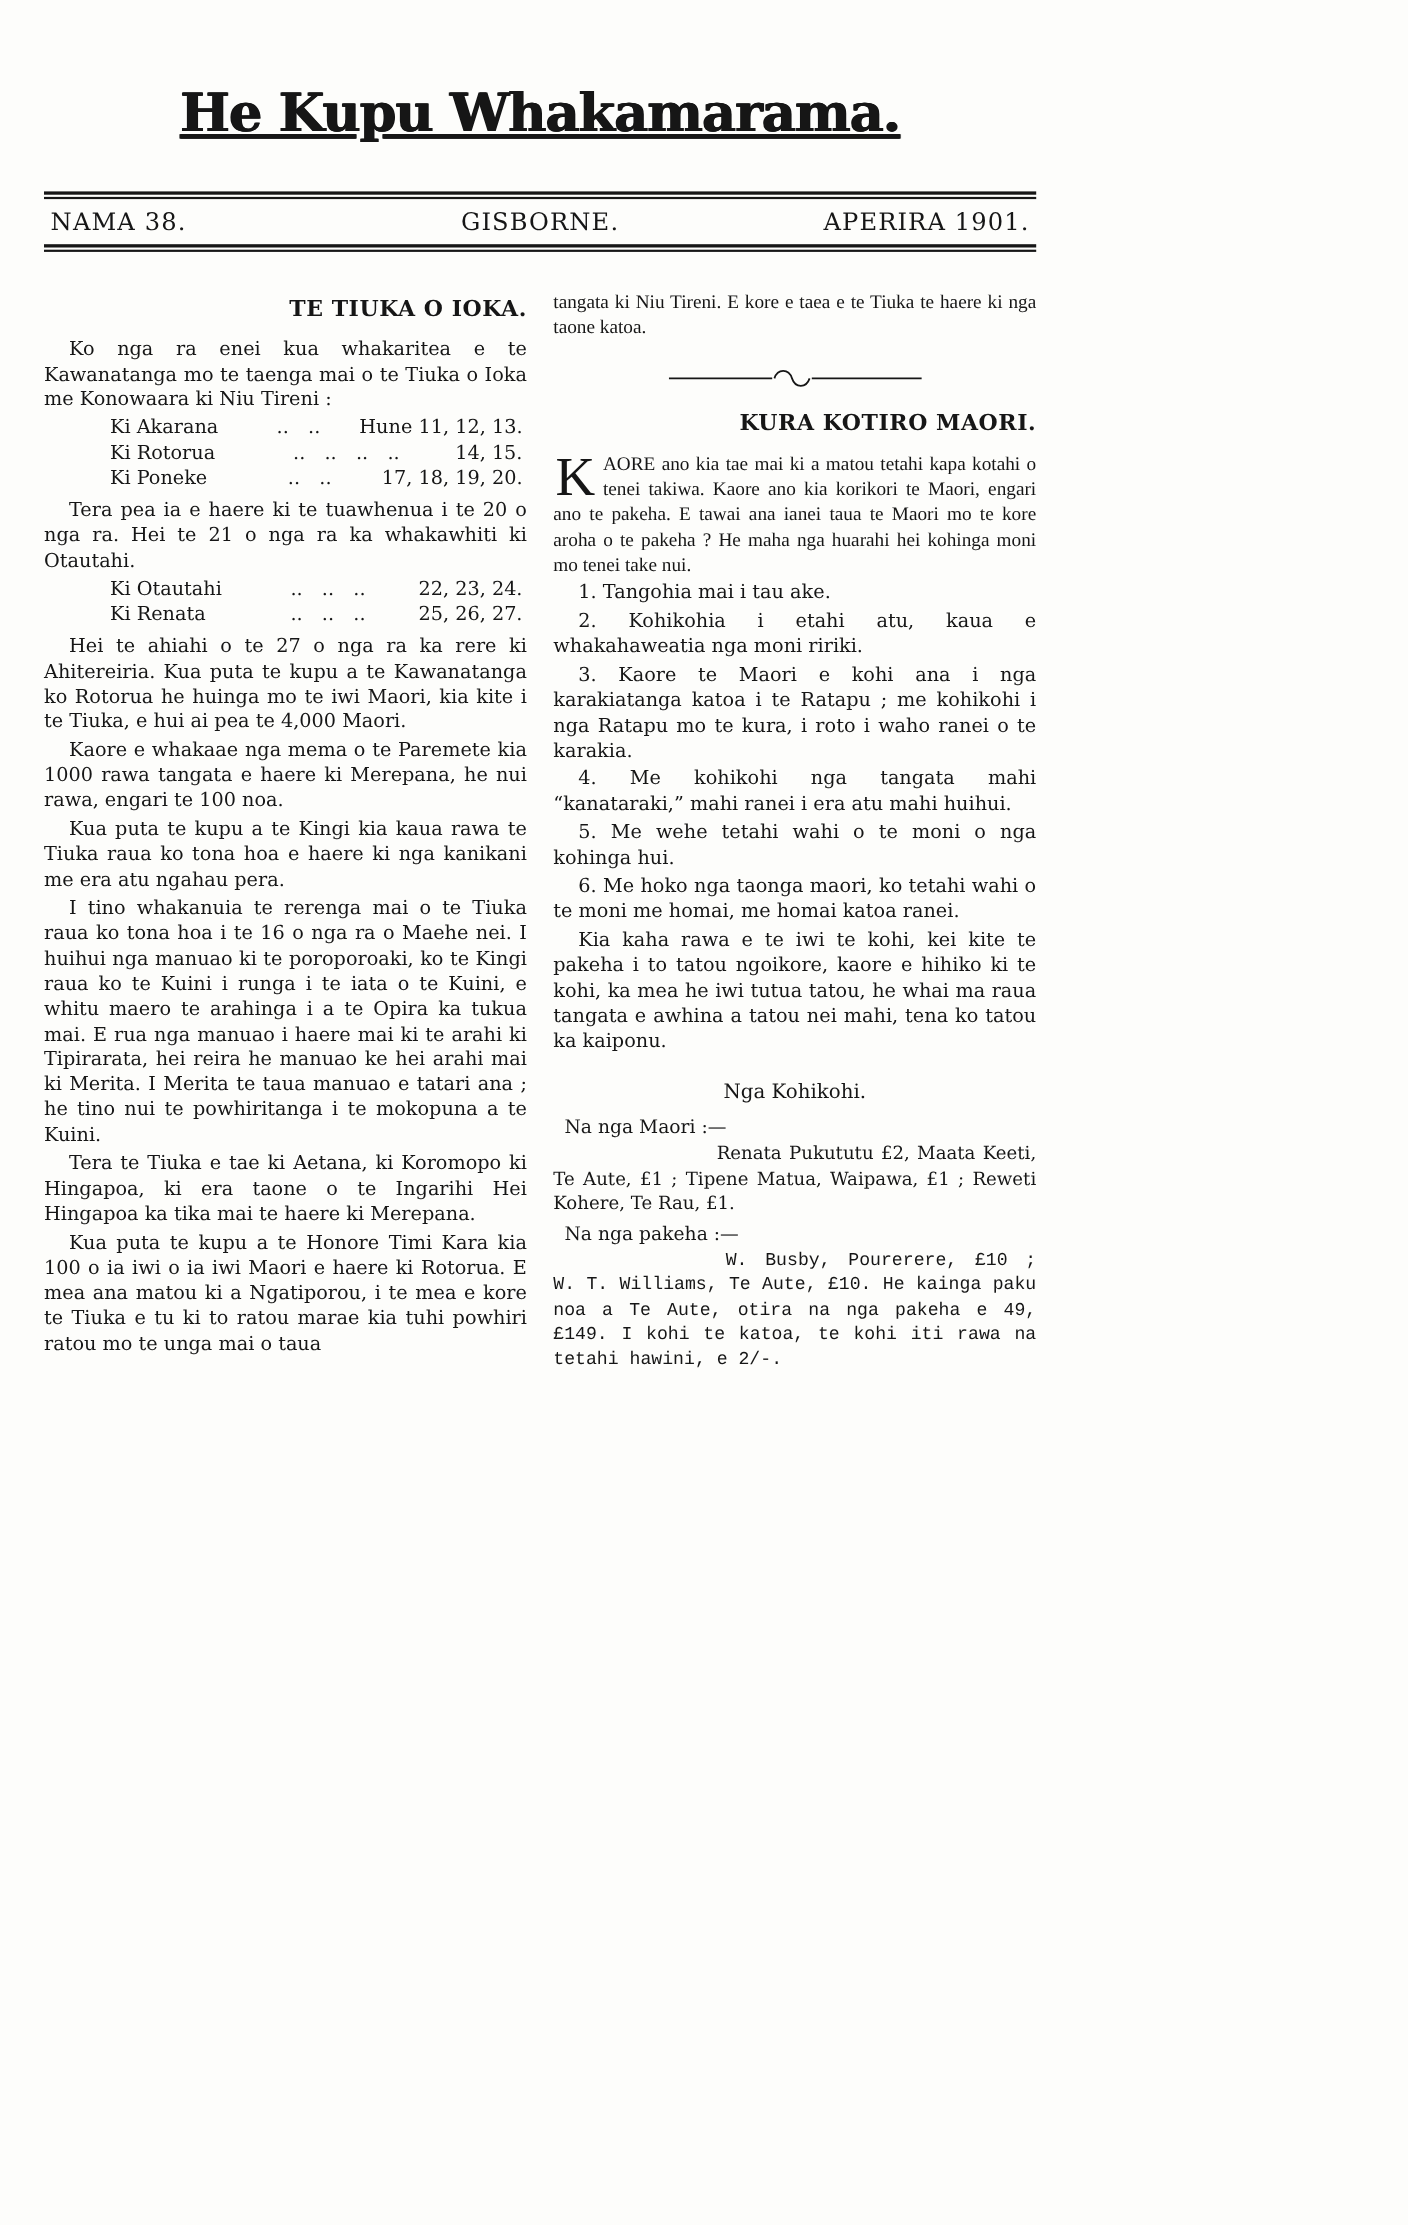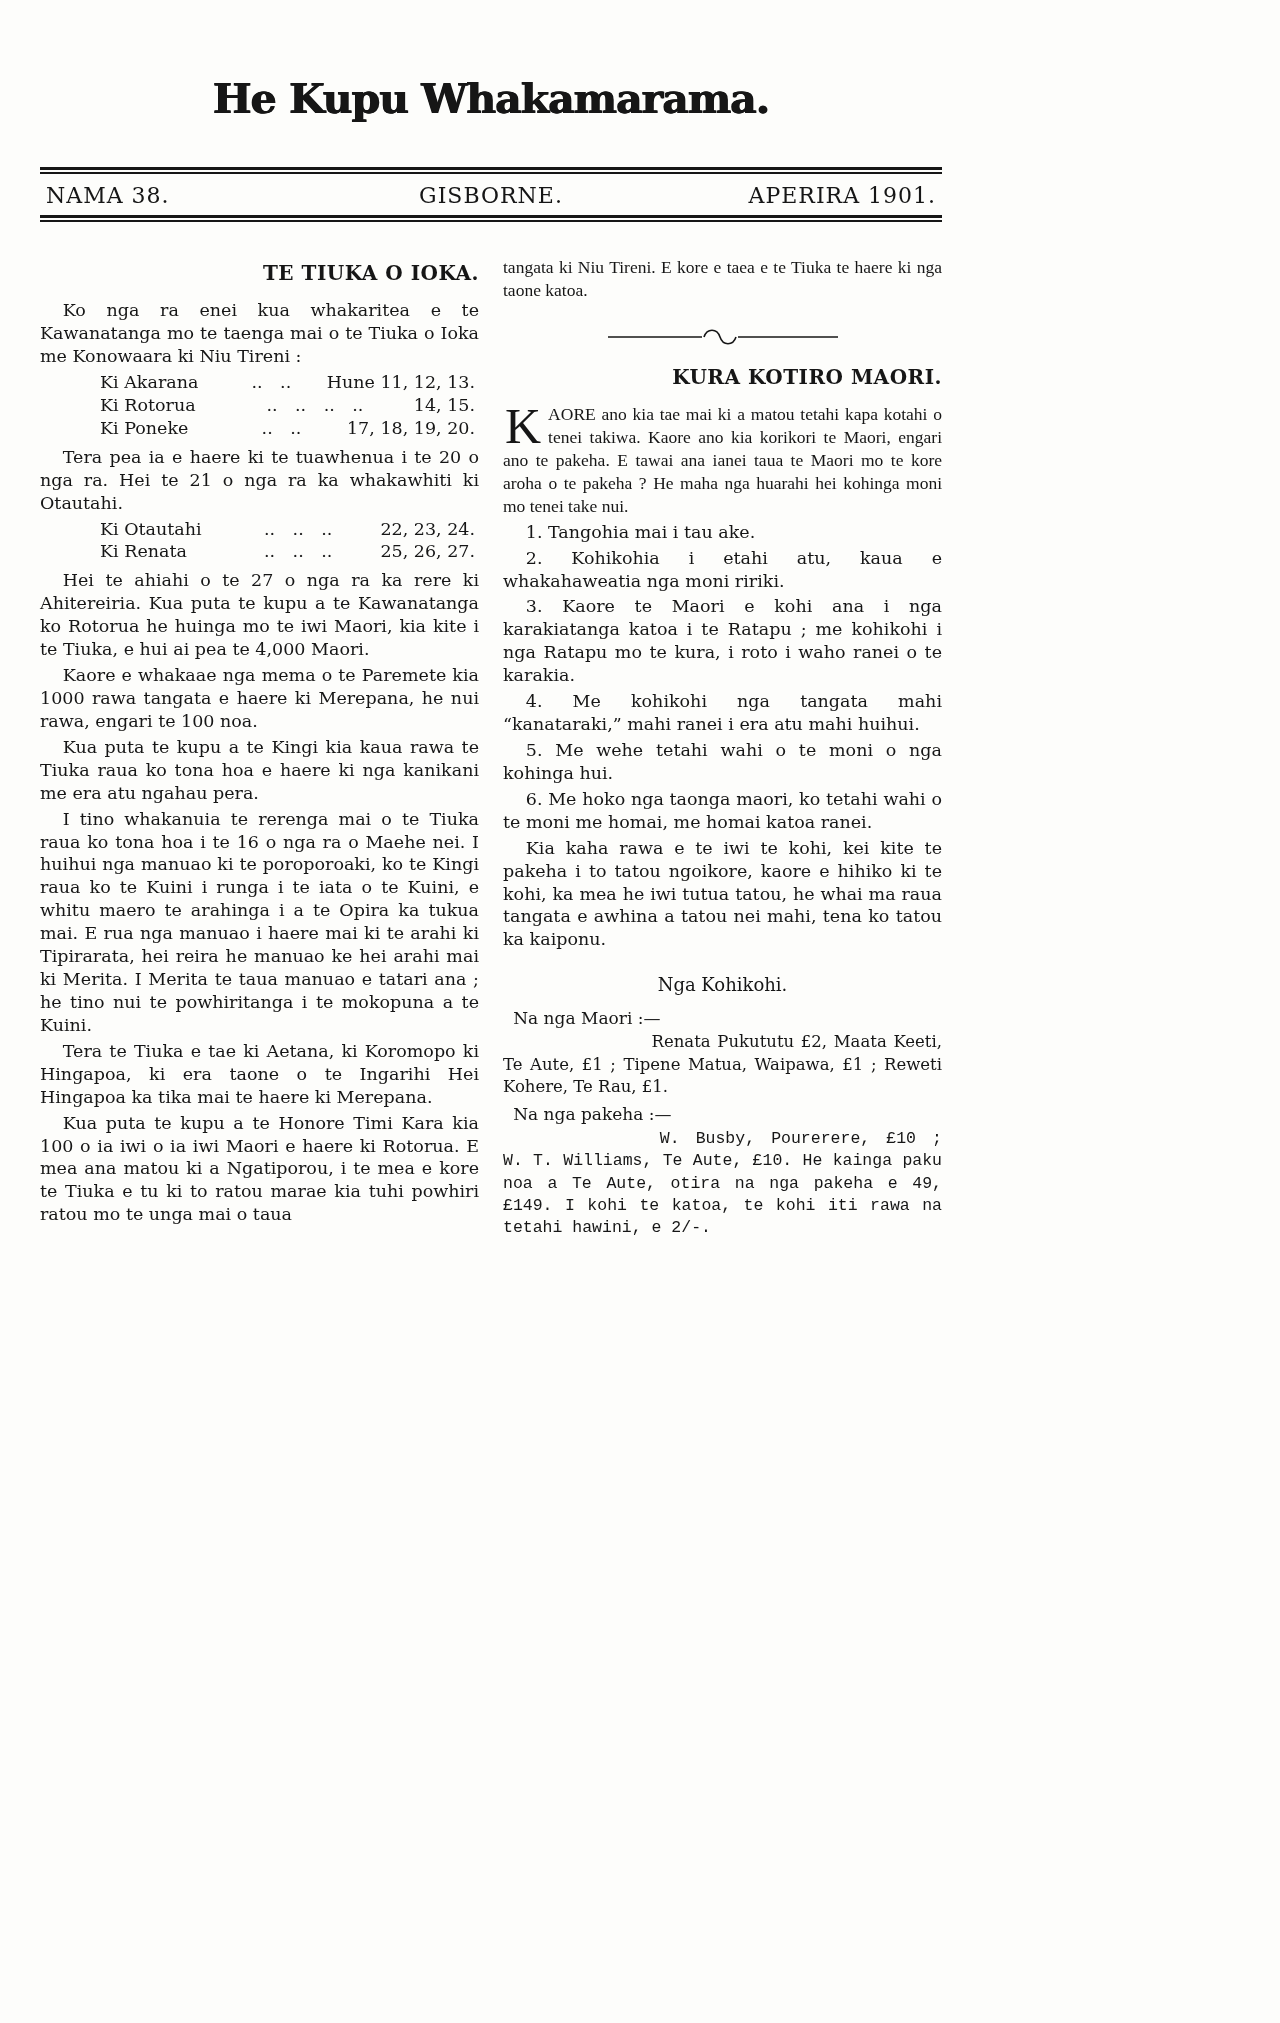--- a/index.html
+++ b/index.html
@@ -10,23 +10,24 @@
     font-family: "DejaVu Serif", "Liberation Serif", serif;
   }
   .page { width: 902px; margin-left: 40px; padding-top: 50px; }
 
   .masthead { text-align: center; }
   .masthead-line1 {
     font-size: 92px; font-weight: bold; letter-spacing: -2px; line-height: 1.08;
     text-shadow: 0.7px 0 currentColor, -0.7px 0 currentColor;
   }
   .masthead-line2 {
-    font-size: 41px; font-weight: bold; letter-spacing: -1px; line-height: 1.05;
+    font-size: 48px; font-weight: bold; letter-spacing: -1px; line-height: 1.05;
     margin-top: 28px;
     text-shadow: 0.6px 0 currentColor, -0.6px 0 currentColor;
+    text-decoration: underline;
   }
 
   .rule-double { height: 7px; border-top: 3px solid #161616; border-bottom: 2px solid #161616; }
   .rule-top { margin-top: 46px; }
 
   .dateline {
     display: grid; grid-template-columns: 1fr auto 1fr; align-items: baseline;
     font-size: 22px; letter-spacing: 1px; padding: 9px 6px 7px 6px;
   }
   .dl-left   { justify-self: start; }

